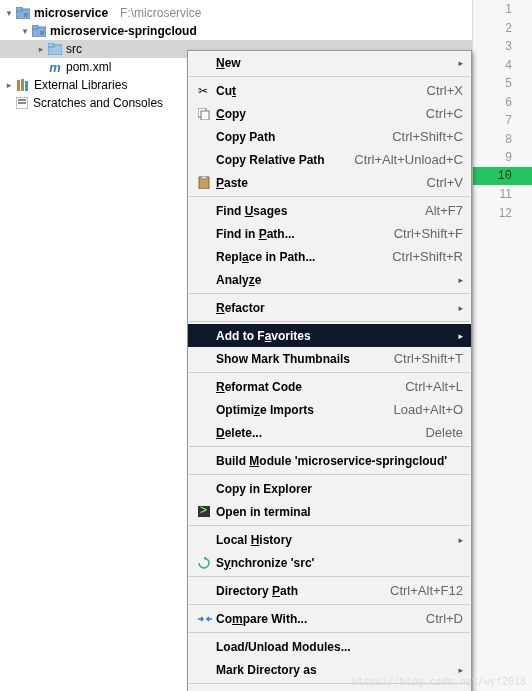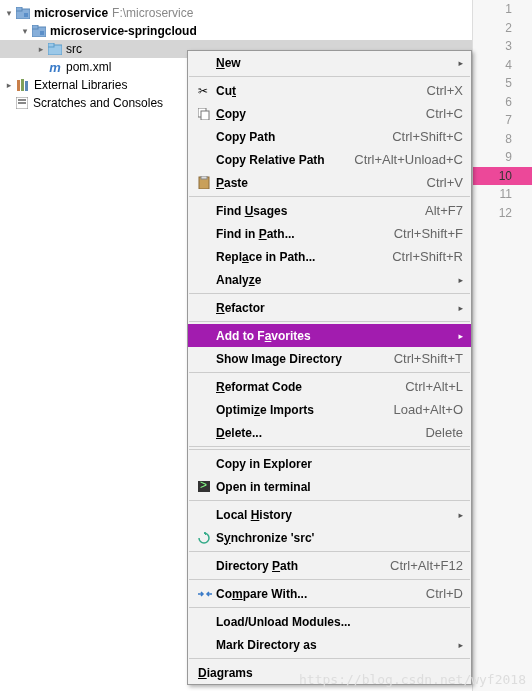--- a/index.html
+++ b/index.html
@@ -6,31 +6,31 @@
 body { width: 532px; height: 691px; background: #fff; position: relative; overflow: hidden; }
 .tree { position: absolute; left: 0; top: 0; width: 472px; padding-top: 4px; }
 .tree-row { display: flex; align-items: center; height: 18px; white-space: nowrap; }
 .tree-row.sel { background: #d5d5d5; }
 .exp { width: 10px; text-align: center; color: #666; font-size: 9px; display: inline-block; margin-right: 1px; }
 .ico { width: 16px; height: 16px; display: inline-flex; align-items: center; justify-content: center; margin-right: 3px; }
 .bold { font-weight: bold; }
 .gray { color: #888; }
 .gutter { position: absolute; right: 0; top: 0; width: 60px; height: 100%; background: #f7f7f7; border-left: 1px solid #ddd; }
 .gutter div { text-align: right; padding-right: 20px; color: #999; line-height: 18.5px; }
-.gutter div.cur { background: #ec4899; color: #333; }
+.gutter div.cur { background: #22c55e; color: #333; font-family: Liberation Mono, monospace; }
 .menu { position: absolute; left: 187px; top: 50px; width: 285px; background: #f2f2f2; border: 1px solid #999; box-shadow: 2px 2px 4px rgba(0,0,0,0.3); }
 .menu-row { display: flex; align-items: center; height: 23px; padding-left: 10px; padding-right: 8px; }
-.menu-row.hover { background: #a21caf; color: #fff; }
+.menu-row.hover { background: #0f172a; color: #fff; }
 .menu-row .mico { width: 18px; display: inline-flex; align-items: center; }
 .menu-row .lbl { flex: 1; font-weight: bold; }
 .menu-row .sc { color: #666; font-size: 13px; }
 .menu-row .arr { width: 10px; text-align: right; font-size: 9px; color: #555; }
 .menu-row.hover .arr { color: #fff; }
 .sep { height: 1px; background: #ccc; margin: 2px 1px; }
-.watermark { position: absolute; bottom: 4px; right: 6px; color: #ddd; font-size: 13px; font-family: monospace; }
+.watermark { position: absolute; bottom: 4px; right: 6px; color: #ddd; font-size: 10px; font-family: monospace; }
 u { text-decoration: underline; }
 </style>
 </head>
 <body>
 
 <div class="gutter">
   <div>1</div>
   <div>2</div>
   <div>3</div>
   <div>4</div>
@@ -48,21 +48,21 @@
   <div class="tree-row" style="padding-left:4px">
     <span class="exp">▾</span>
     <span class="ico">
         <svg width="14" height="12">
           <rect x="0" y="2" width="14" height="10" fill="#87afda" stroke="#5a88b8"></rect>
           <rect x="0" y="0" width="6" height="4" fill="#87afda" stroke="#5a88b8"></rect>
           <rect x="8" y="6" width="4" height="4" fill="#5b8fc9"></rect>
         </svg>
       </span>
     <span class="bold">microservice</span>
-    <span class="gray" style="margin-left:4px">F:\microservice</span>
+    <span class="gray" style="margin-left:12px">F:\microservice</span>
   </div>
   <div class="tree-row" style="padding-left:20px">
     <span class="exp">▾</span>
     <span class="ico">
         <svg width="14" height="12">
           <rect x="0" y="2" width="14" height="10" fill="#87afda" stroke="#5a88b8"></rect>
           <rect x="0" y="0" width="6" height="4" fill="#87afda" stroke="#5a88b8"></rect>
           <rect x="8" y="6" width="4" height="4" fill="#5b8fc9"></rect>
         </svg>
       </span>
@@ -177,40 +177,44 @@
       <span class="arr">▸</span>
     </div>
   <div class="sep"></div>
   <div class="menu-row hover">
       <span class="mico"></span>
       <span class="lbl">Add to F<u>a</u>vorites</span>
       <span class="arr">▸</span>
     </div>
   <div class="menu-row">
       <span class="mico"></span>
-      <span class="lbl">Show Image Directory</span>
+      <span class="lbl">Show Mark Thumbnails</span>
       <span class="sc">Ctrl+Shift+T</span>
     </div>
   <div class="sep"></div>
   <div class="menu-row">
       <span class="mico"></span>
       <span class="lbl"><u>R</u>eformat Code</span>
       <span class="sc">Ctrl+Alt+L</span>
     </div>
   <div class="menu-row">
       <span class="mico"></span>
       <span class="lbl">Optimi<u>z</u>e Imports</span>
       <span class="sc">Load+Alt+O</span>
     </div>
   <div class="menu-row">
       <span class="mico"></span>
       <span class="lbl"><u>D</u>elete...</span>
       <span class="sc">Delete</span>
     </div>
   <div class="sep"></div>
+  <div class="menu-row">
+      <span class="mico"></span>
+      <span class="lbl">Build <u>M</u>odule 'microservice-springcloud'</span>
+    </div>
   <div class="sep"></div>
   <div class="menu-row">
       <span class="mico"></span>
       <span class="lbl">Copy in Explorer</span>
     </div>
   <div class="menu-row">
       <span class="mico">
         <svg width="12" height="11">
           <rect width="12" height="11" fill="#333"></rect>
           <text x="2" y="8" fill="#8f8" font-size="8">&gt;</text>

